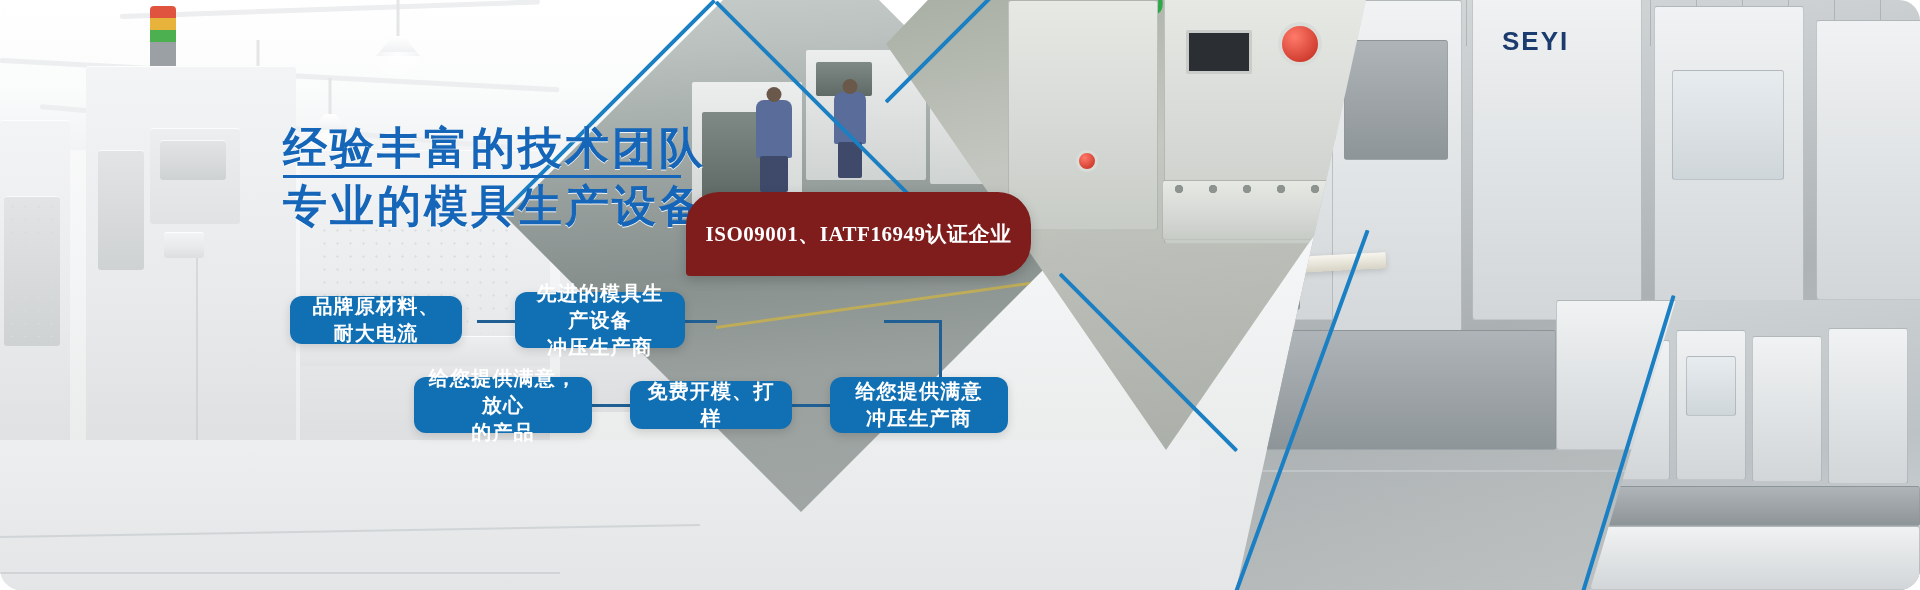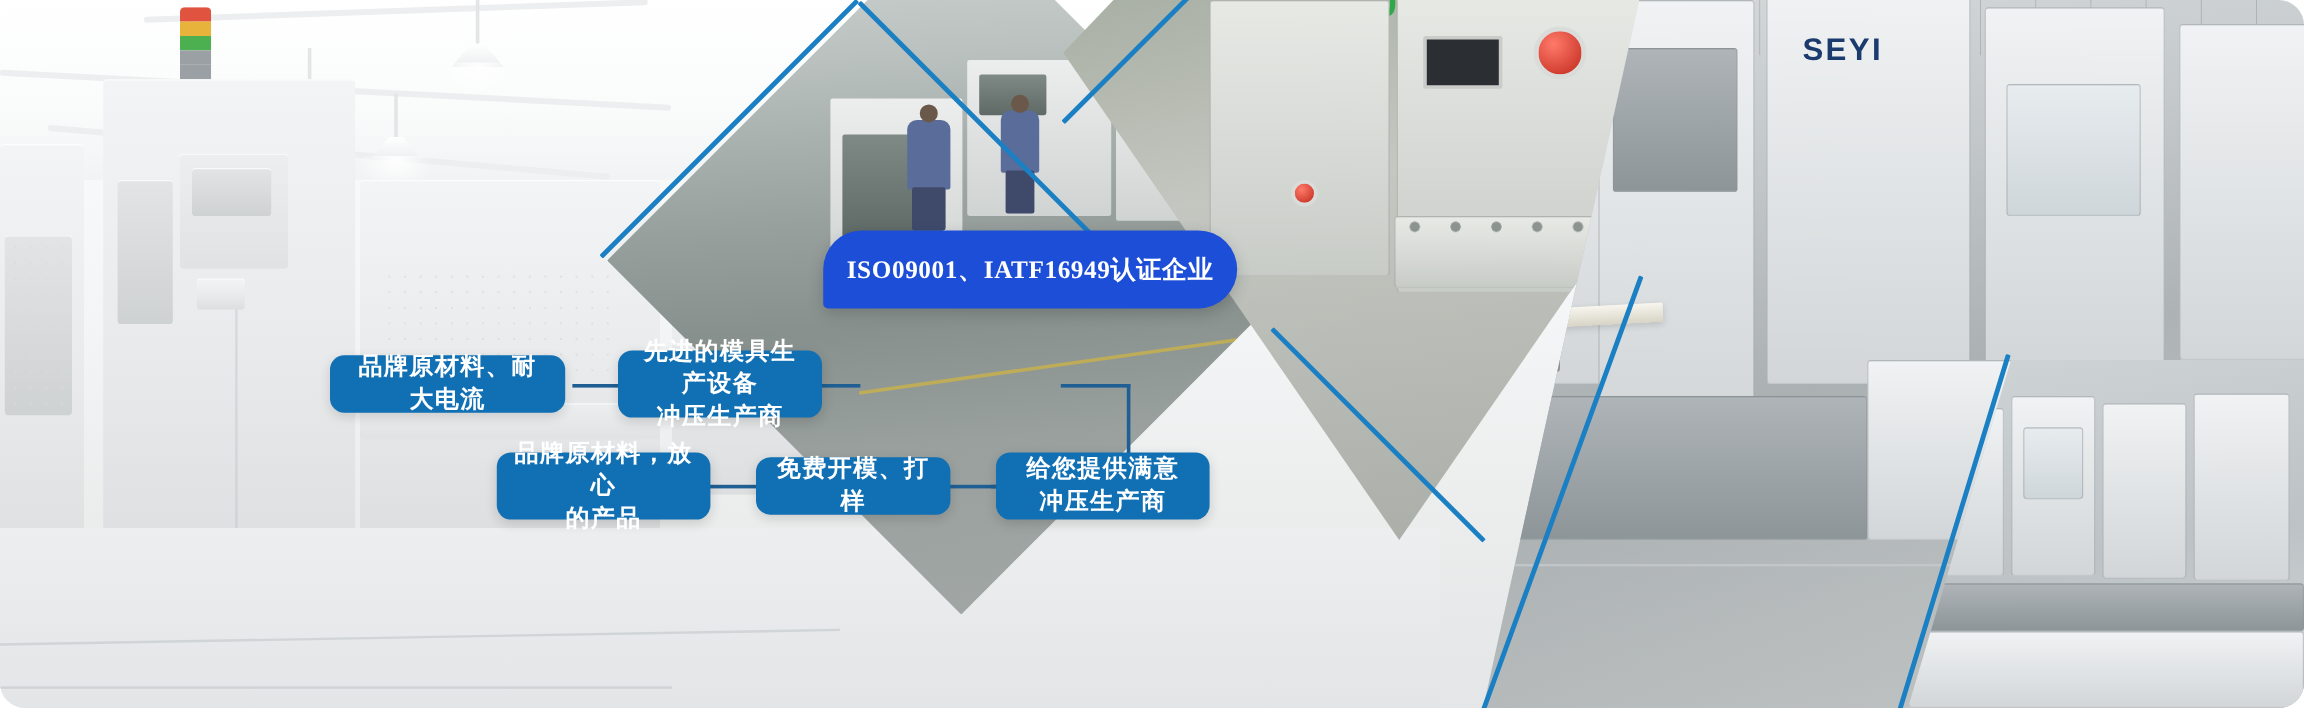--- a/index.html
+++ b/index.html
@@ -191,22 +191,22 @@
     letter-spacing:3px; white-space:nowrap;
     text-shadow:0 1px 0 rgba(255,255,255,.85);
   }
   .hl-rule {
     height:3px; background:#1565b8; margin:3px 0 4px 0; width:398px;
   }
 
   
   #isoBadge {
     position:absolute; left:686px; top:192px;
-    width:345px; height:65px;
-    background:#1d4ed8;
+    width:345px; height:84px;
+    background:#7f1d1d;
     border-radius:33px 33px 33px 4px;
     display:flex; align-items:center; justify-content:center;
     box-shadow:0 4px 12px rgba(0,0,0,.18);
   }
   #isoBadge .txt {
     color:#ffffff; font-size:21px; font-weight:bold; letter-spacing:.5px;
     white-space:nowrap; font-family:"Liberation Serif","DejaVu Serif",serif;
   }
 
   
@@ -346,45 +346,50 @@
     <div class="mbox" style="left:0;top:226px;width:330px;height:64px;"></div>
   </div>
 
   <div class="edge" style="left:501px;top:212px;width:302px;height:4px;transform:rotate(-45deg);"></div>
   <div class="edge" style="left:716px;top:0px;width:300px;height:4px;transform:rotate(45deg);"></div>
   <div class="edge" style="left:886px;top:100px;width:244px;height:4px;transform:rotate(-45deg);"></div>
   <div class="edge" style="left:1060px;top:272px;width:250px;height:4px;transform:rotate(45deg);"></div>
   <div class="edge" style="left:1236px;top:590px;width:385px;height:4px;transform:rotate(-70deg);"></div>
   <div class="edge" style="left:1583px;top:590px;width:310px;height:4px;transform:rotate(-73deg);"></div>
 
+  <div id="headline">
+    <div class="hl-line">经验丰富的技术团队</div>
+    <div class="hl-rule"></div>
+    <div class="hl-line">专业的模具生产设备</div>
+  </div>
 
   <div id="isoBadge">
     <span class="txt">ISO09001、IATF16949认证企业</span>
   </div>
 
   <div class="conn h" style="left:477px;top:320px;width:40px;"></div>
   <div class="conn h" style="left:682px;top:320px;width:35px;"></div>
   <div class="conn h" style="left:884px;top:320px;width:58px;"></div>
   <div class="conn v" style="left:939px;top:320px;height:85px;"></div>
   <div class="conn h" style="left:826px;top:404px;width:115px;"></div>
   <div class="conn h" style="left:790px;top:404px;width:42px;"></div>
   <div class="conn h" style="left:590px;top:404px;width:42px;"></div>
 
-  <div class="fbox" style="left:275px;top:296px;width:196px;height:48px;align-items:center;">
+  <div class="fbox" style="left:290px;top:296px;width:172px;height:48px;align-items:center;">
     <span>品牌原材料、耐大电流</span>
   </div>
 
   <div class="fbox" style="left:515px;top:292px;width:170px;height:56px;flex-direction:column;">
     <span>先进的模具生产设备</span>
     <span class="l2">冲压生产商</span>
   </div>
 
 
   <div class="fbox" style="left:414px;top:377px;width:178px;height:56px;flex-direction:column;">
-    <span>品牌原材料，放心</span>
+    <span>给您提供满意，放心</span>
     <span class="l2">的产品</span>
   </div>
 
   <div class="fbox" style="left:630px;top:381px;width:162px;height:48px;">
     <span>免费开模、打样</span>
   </div>
 
   <div class="fbox" style="left:830px;top:377px;width:178px;height:56px;flex-direction:column;">
     <span>给您提供满意</span>
     <span class="l2">冲压生产商</span>

